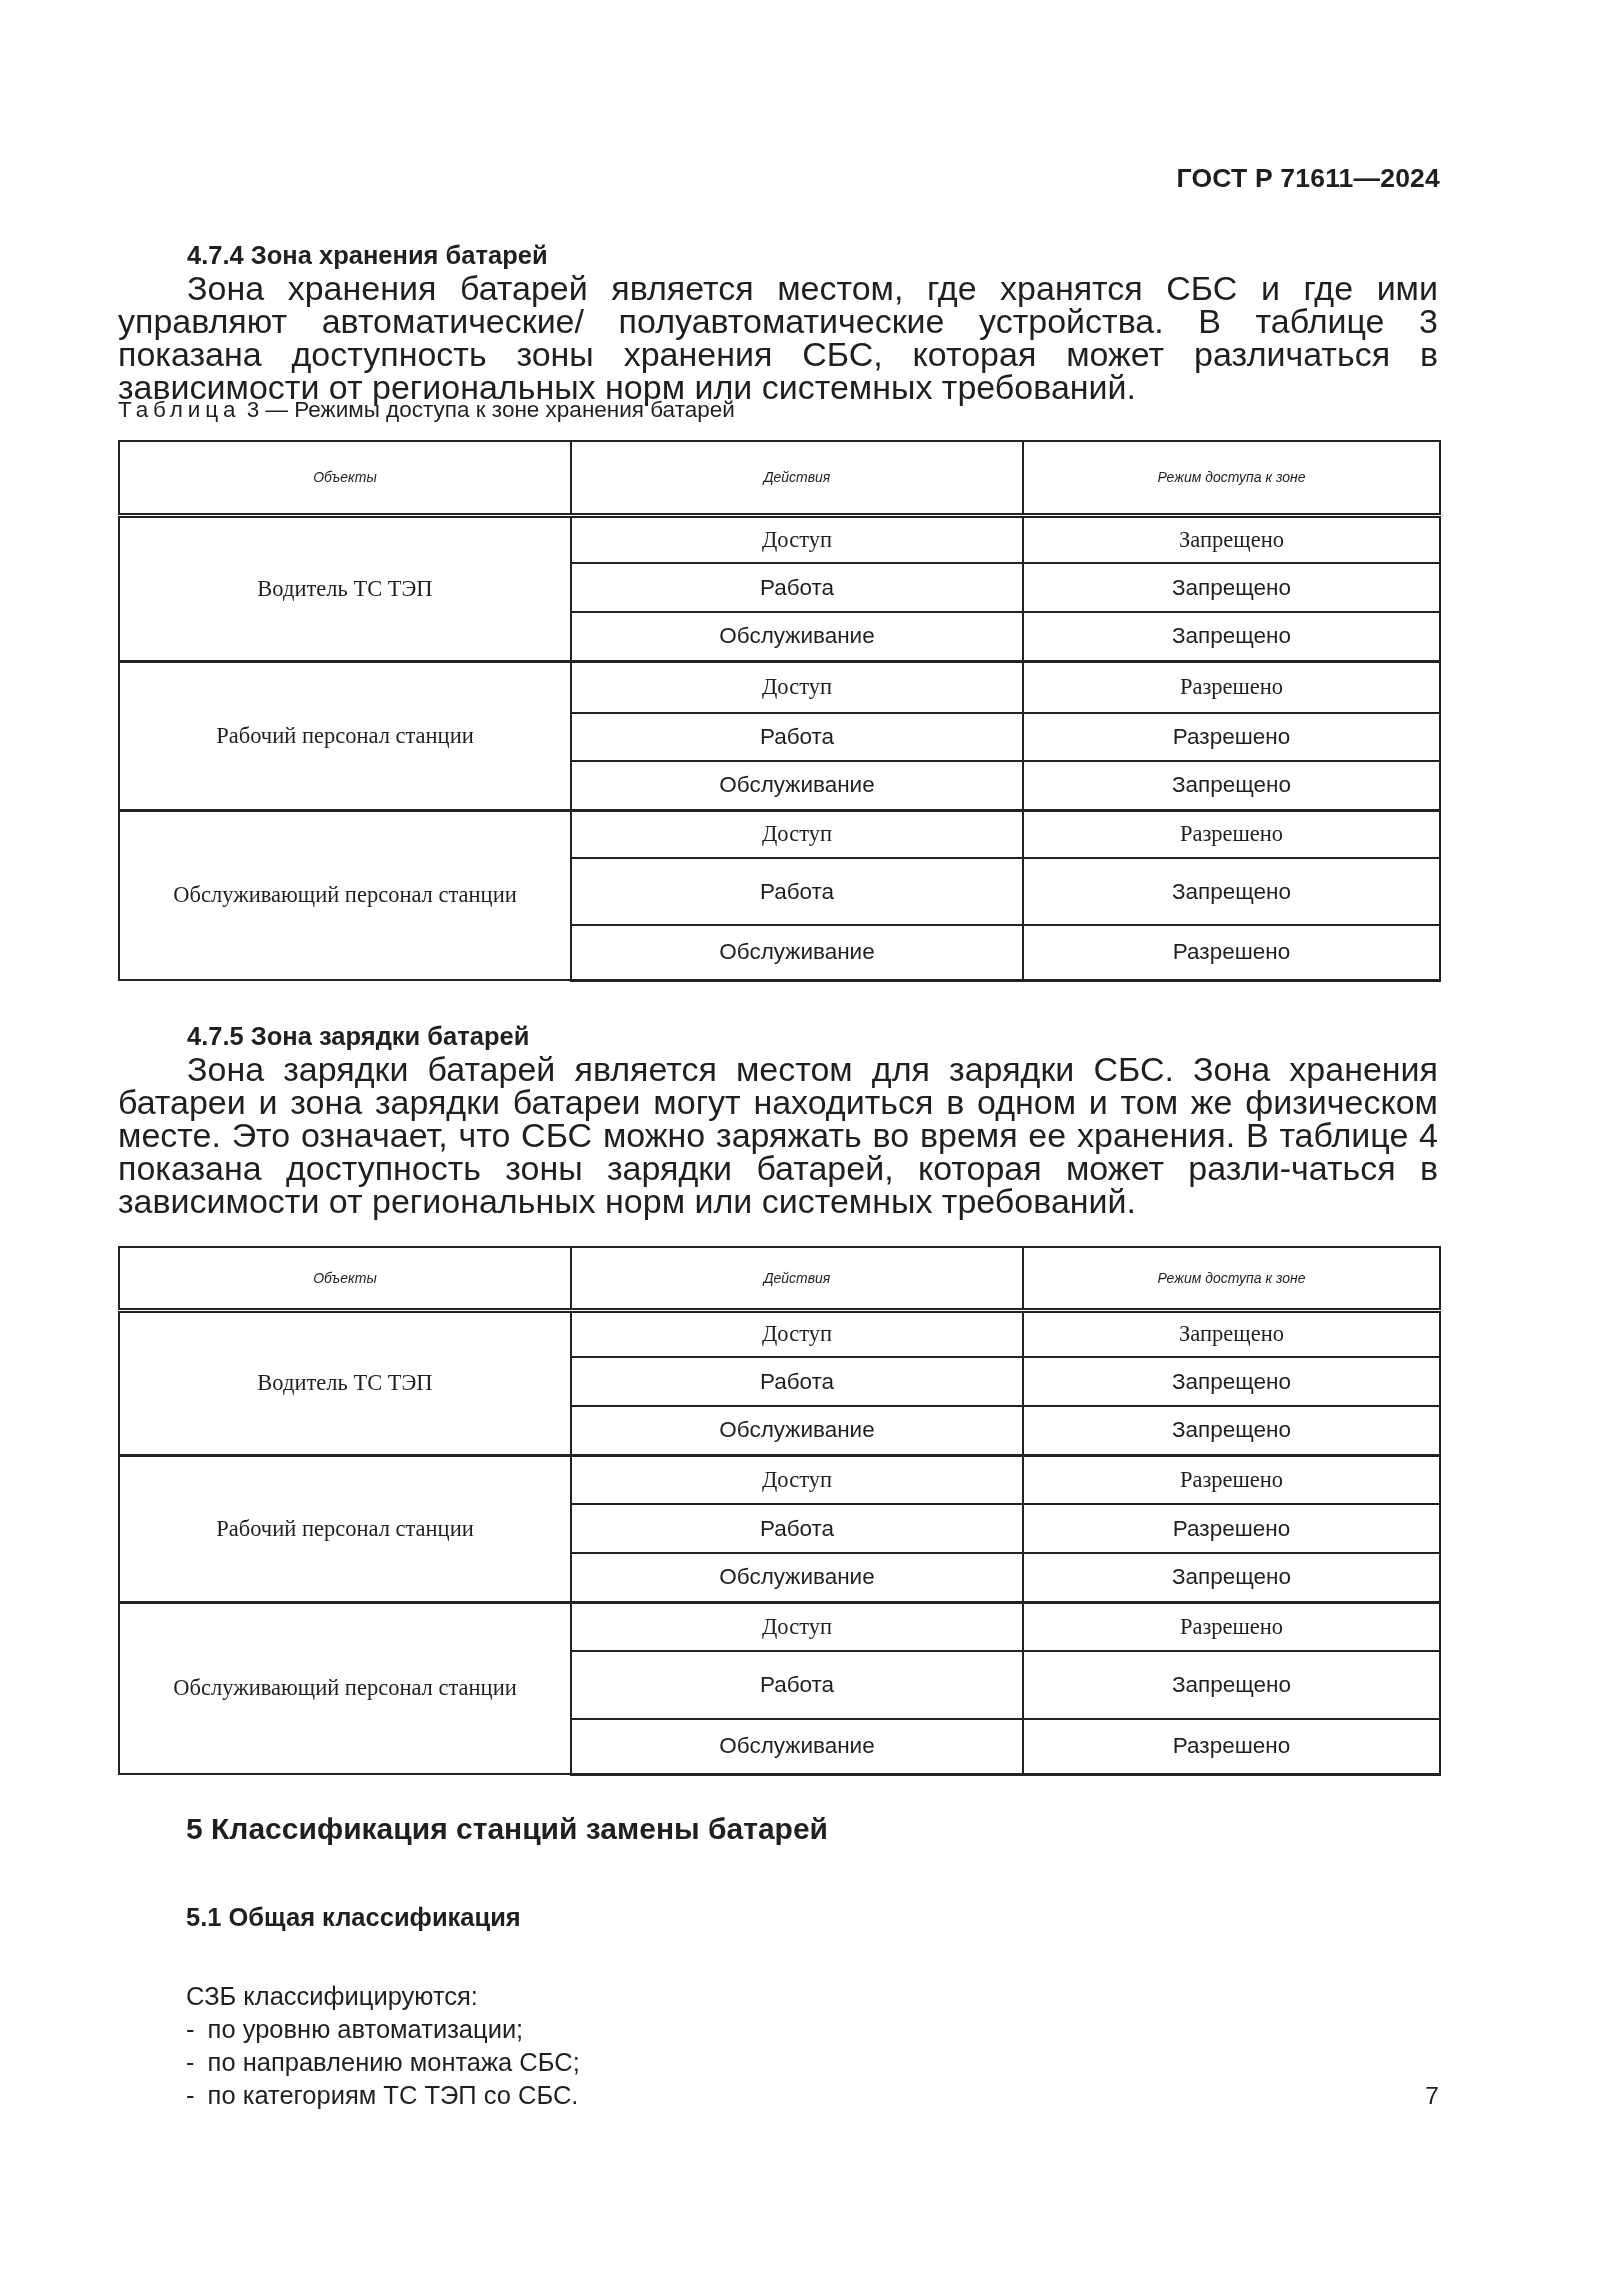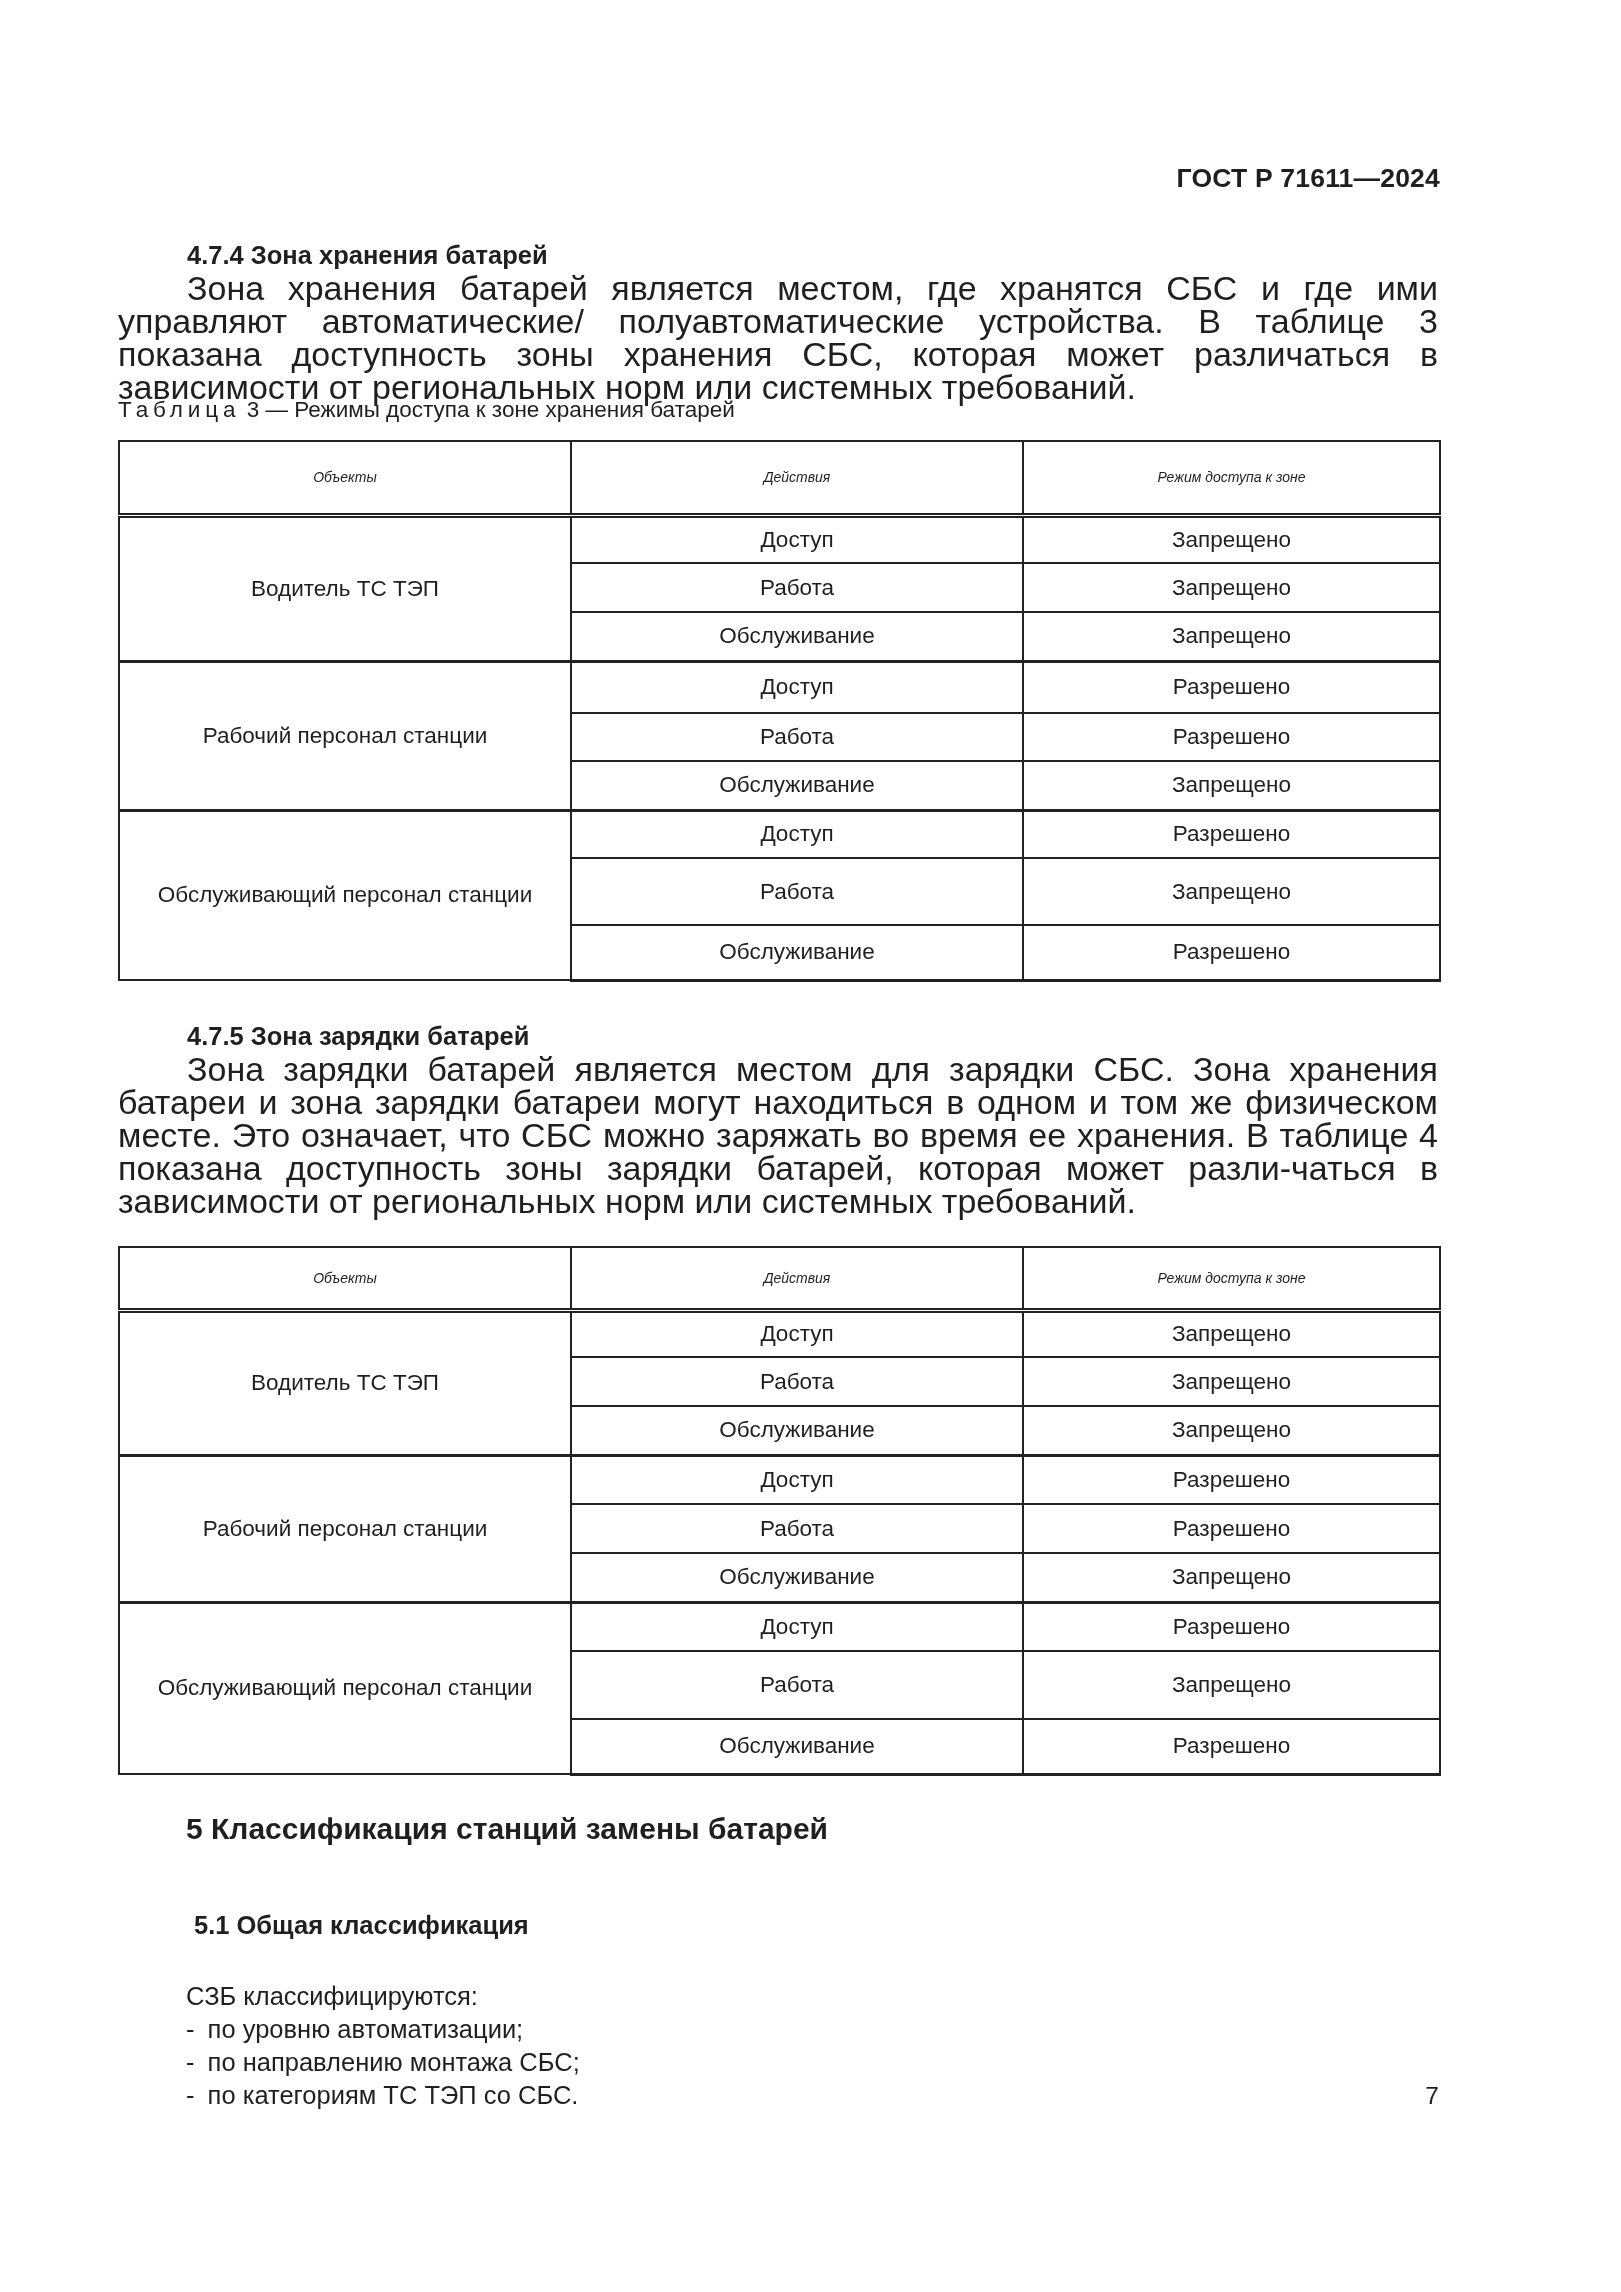--- a/index.html
+++ b/index.html
@@ -9,25 +9,25 @@
   .doc-code { position: absolute; right: 181px; top: 147px; font-weight: bold; font-size: 26.5px; letter-spacing: 0.2px; }
   .block { position: absolute; left: 118px; width: 1320px; }
   .h3 { font-weight: bold; font-size: 25.5px; margin: 0; padding-left: 69px; line-height: 33px; }
   .para { font-size: 34px; line-height: 33px; margin: 0; text-align: justify; text-indent: 69px; }
   .caption { font-size: 22.5px; margin: 0; line-height: 29px; }
   .caption .spaced { letter-spacing: 4.9px; }
   table.access { position: absolute; left: 118px; width: 1320px; border-collapse: collapse; table-layout: fixed; font-size: 22.5px; }
   table.access td, table.access th { border: 2px solid #222; text-align: center; vertical-align: middle; padding: 0; font-weight: normal; }
   table.access th { font-size: 14px; font-style: italic; }
   table.access thead tr th { border-top: 2.9px solid #222; border-bottom: 5.9px double #222; }
-  table.access tbody tr.group-start td { border-top: 3.9px solid #222; }
+  table.access tbody tr.group-start td { border-top: 3.9px solid #222; font-family: Liberation Serif, serif; }
   table.access tbody tr:last-child td, table.access td.last { border-bottom: 3.9px solid #222; }
   .col1 { width: 452px; } .col2 { width: 452px; } .col3 { width: 417px; }
   .h2 { position: absolute; left: 186px; top: 1796px; font-weight: bold; font-size: 30px; margin: 0; }
-  .h3b { position: absolute; left: 186px; top: 1887px; font-weight: bold; font-size: 25.5px; margin: 8px; }
+  .h3b { position: absolute; left: 186px; top: 1887px; font-weight: bold; font-size: 25.5px; margin: 0; }
   .list-block { position: absolute; left: 186px; top: 1929px; font-size: 25.5px; line-height: 33px; margin-top: 35px; }
   .list-block ul { list-style: none; margin: 0; padding: 0; }
   .list-block li::before { content: "-"; display: inline-block; width: 21.6px; }
   .page-num { position: absolute; right: 182px; top: 2066px; font-size: 24.5px; }
 </style>
 </head>
 <body>
 
 <div class="page">
 

